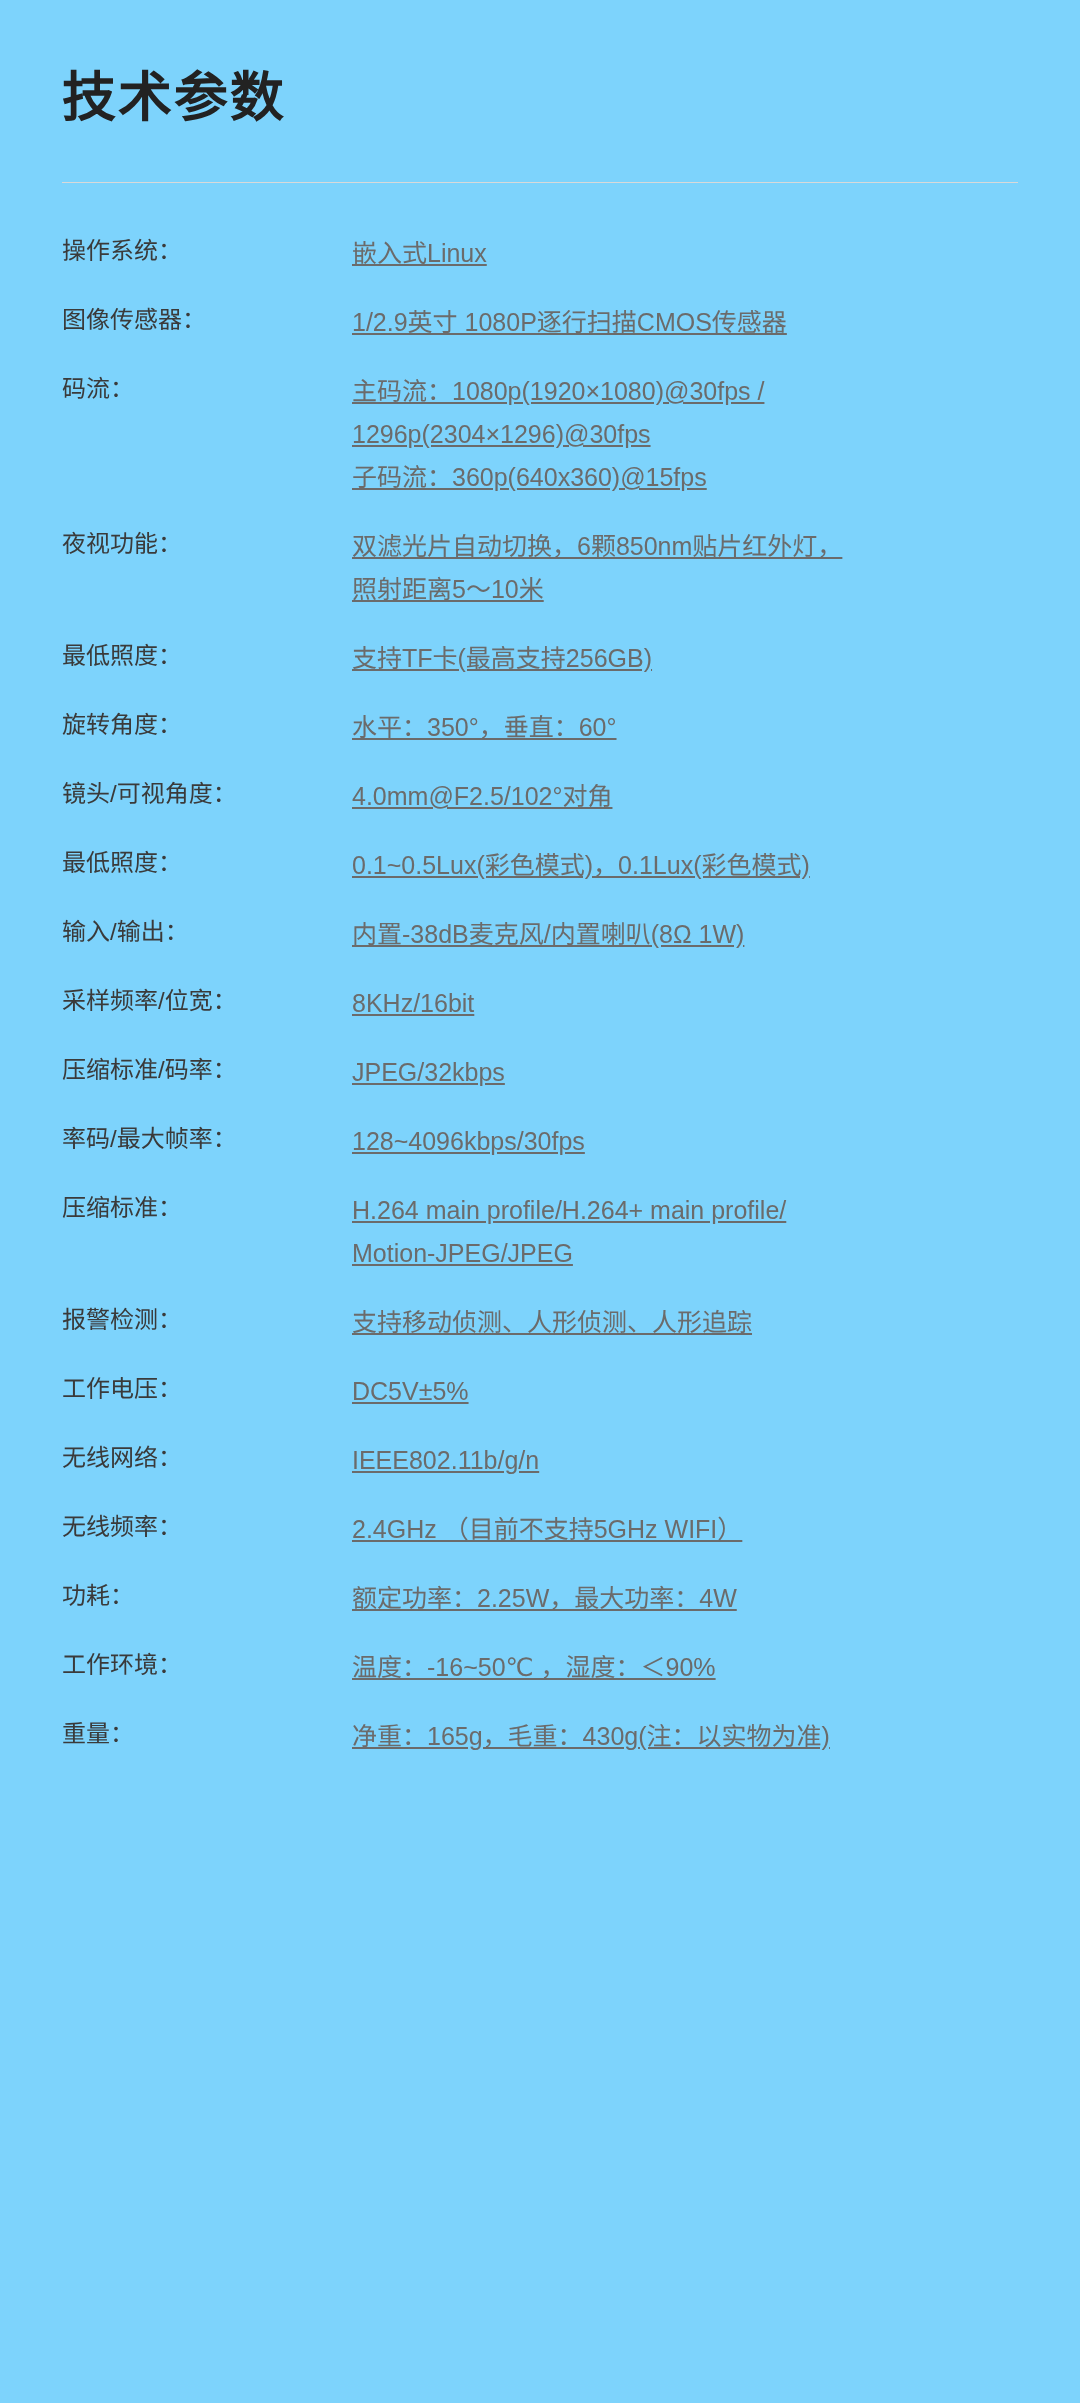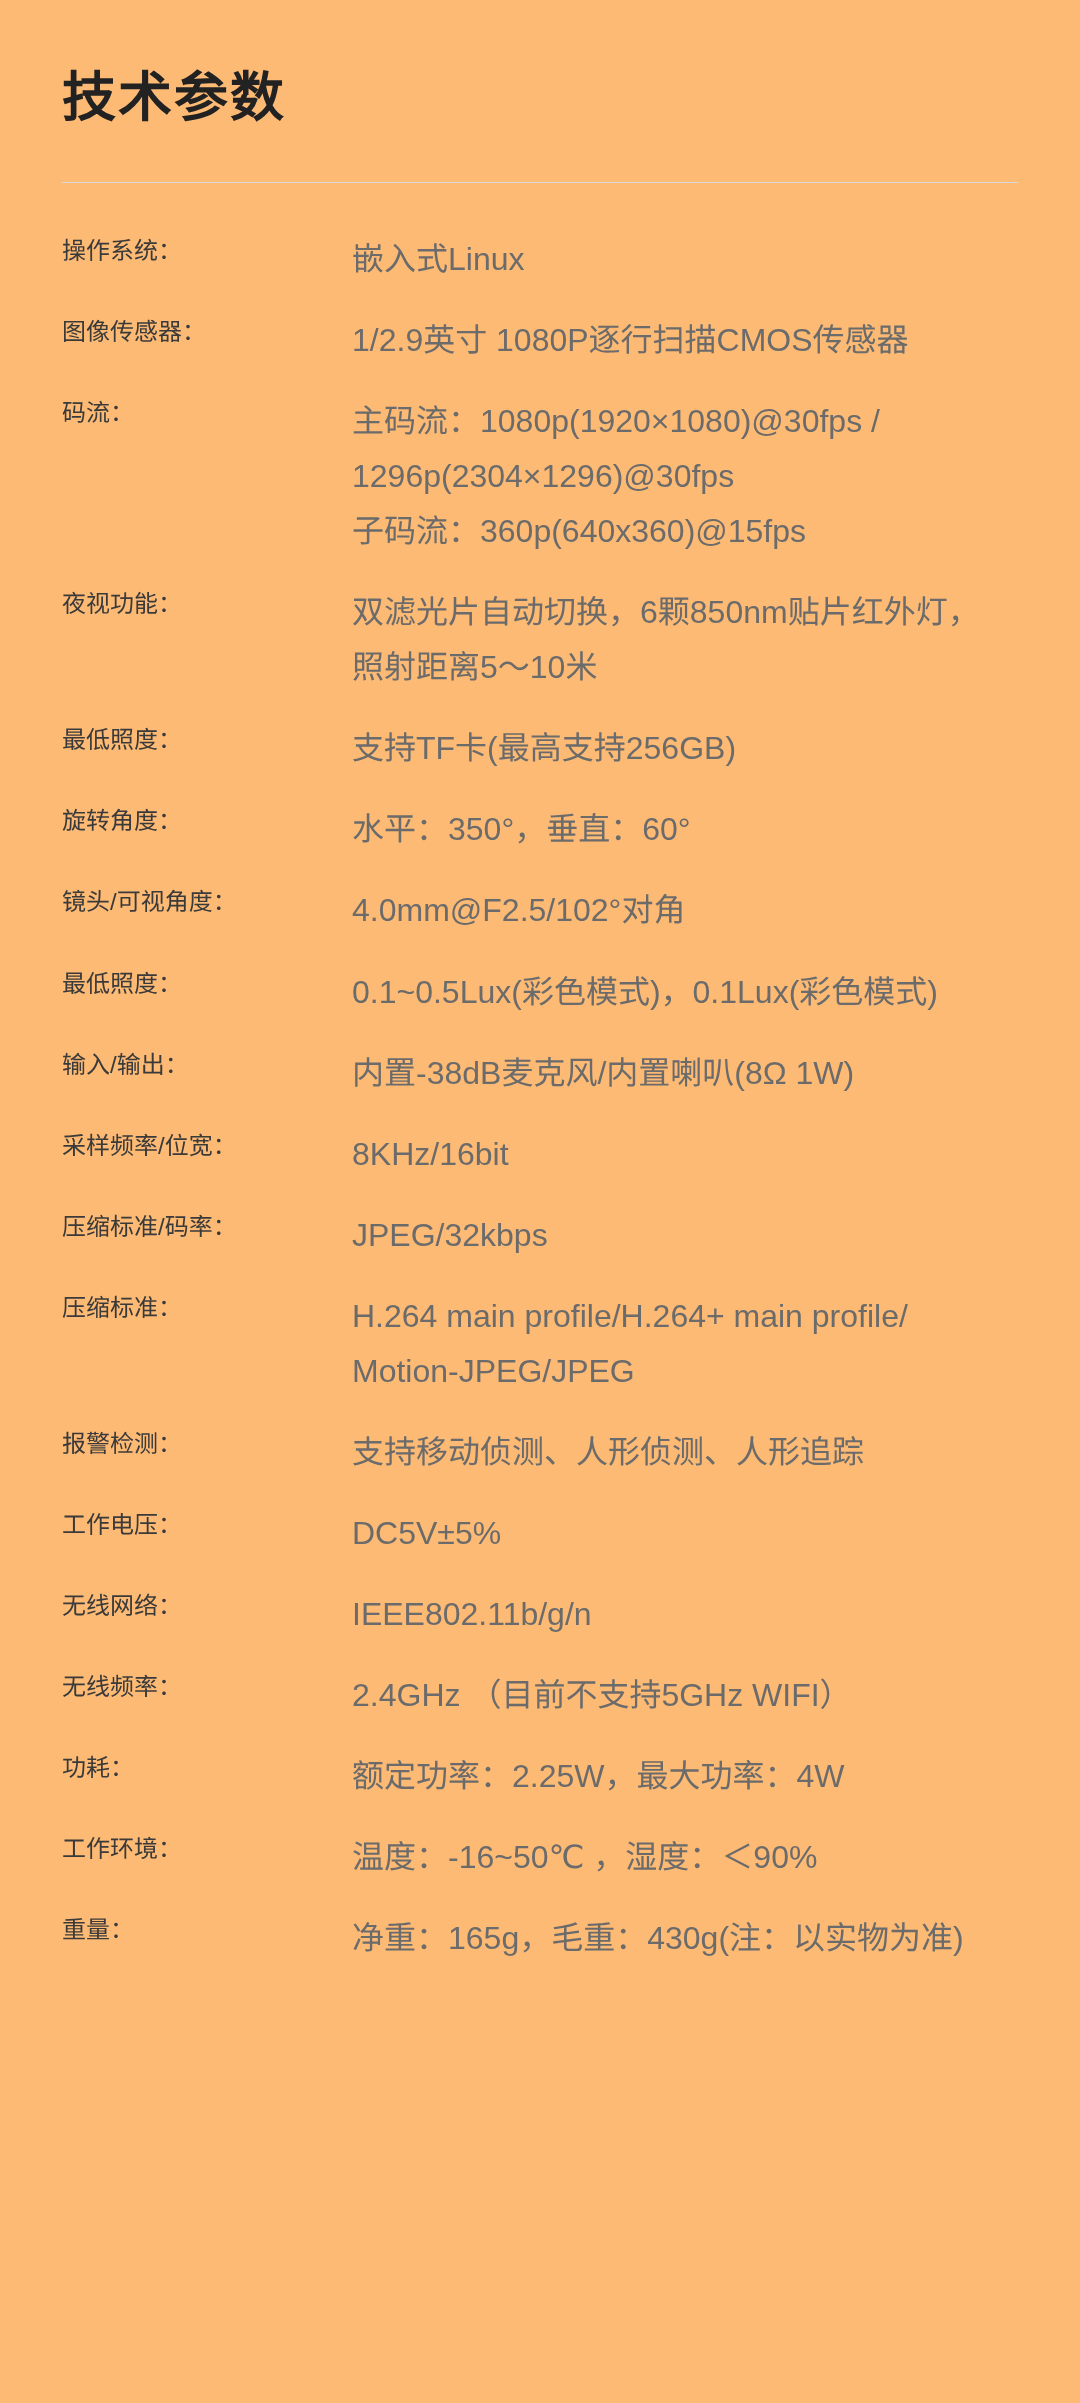--- a/index.html
+++ b/index.html
@@ -13,21 +13,21 @@
     min-height: 2403px;
     font-family: "Liberation Sans", "DejaVu Sans", sans-serif;
     color: #333;
     -webkit-font-smoothing: antialiased;
   }
   .page {
     width: 1080px;
     min-height: 2403px;
     box-sizing: border-box;
     padding: 0 62px;
-    background: #fdba74;
+    background: #7dd3fc;
   }
   .page-title {
     font-size: 54px;
     font-weight: bold;
     color: #222;
     letter-spacing: 2px;
     padding-top: 62px;
     padding-bottom: 10px;
     line-height: 1.3;
   }
@@ -48,24 +48,25 @@
     width: 290px;
     box-sizing: border-box;
     font-size: 24px;
     color: #3a3a3a;
     line-height: 1.55;
     padding: 13px 0 13px 0;
     white-space: nowrap;
     font-weight: 500;
   }
   .spec-value {
-    font-size: 32px;
+    font-size: 25px;
     color: #6b6b6b;
     line-height: 1.72;
     padding: 13px 0 13px 0;
+    text-decoration: underline;
   }
   .spec-value .line {
     display: block;
   }
 </style>
 </head>
 <body>
 
 <div class="page">
   <div class="page-title">技术参数</div>
@@ -135,20 +136,26 @@
             <span class="line">8KHz/16bit</span>
           </td>
         </tr>
         <tr class="spec-row">
           <td class="spec-label">压缩标准/码率：</td>
           <td class="spec-value">
             <span class="line">JPEG/32kbps</span>
           </td>
         </tr>
         <tr class="spec-row">
+          <td class="spec-label">率码/最大帧率：</td>
+          <td class="spec-value">
+            <span class="line">128~4096kbps/30fps</span>
+          </td>
+        </tr>
+        <tr class="spec-row">
           <td class="spec-label">压缩标准：</td>
           <td class="spec-value">
             <span class="line">H.264 main profile/H.264+ main profile/</span>
             <span class="line">Motion-JPEG/JPEG</span>
           </td>
         </tr>
         <tr class="spec-row">
           <td class="spec-label">报警检测：</td>
           <td class="spec-value">
             <span class="line">支持移动侦测、人形侦测、人形追踪</span>

